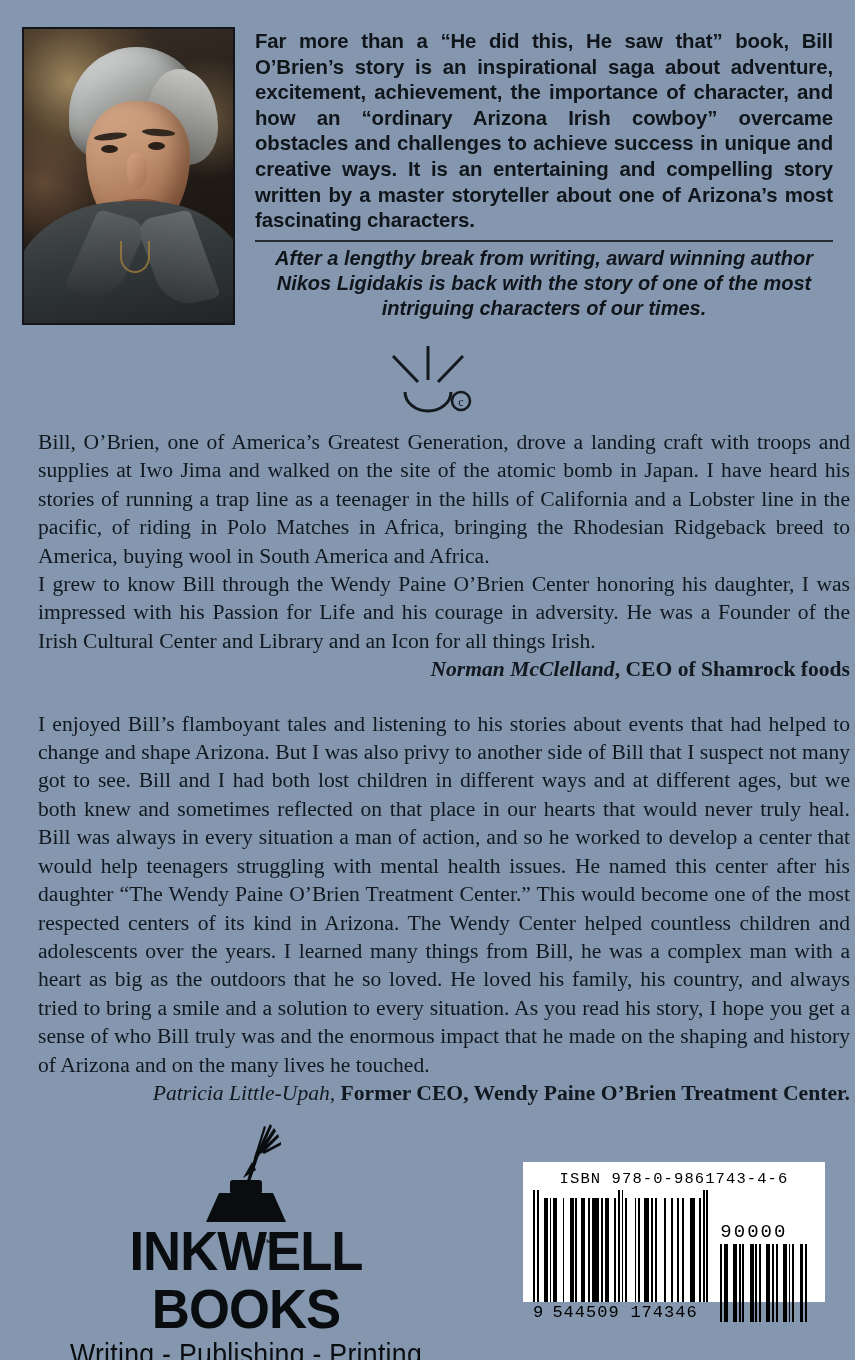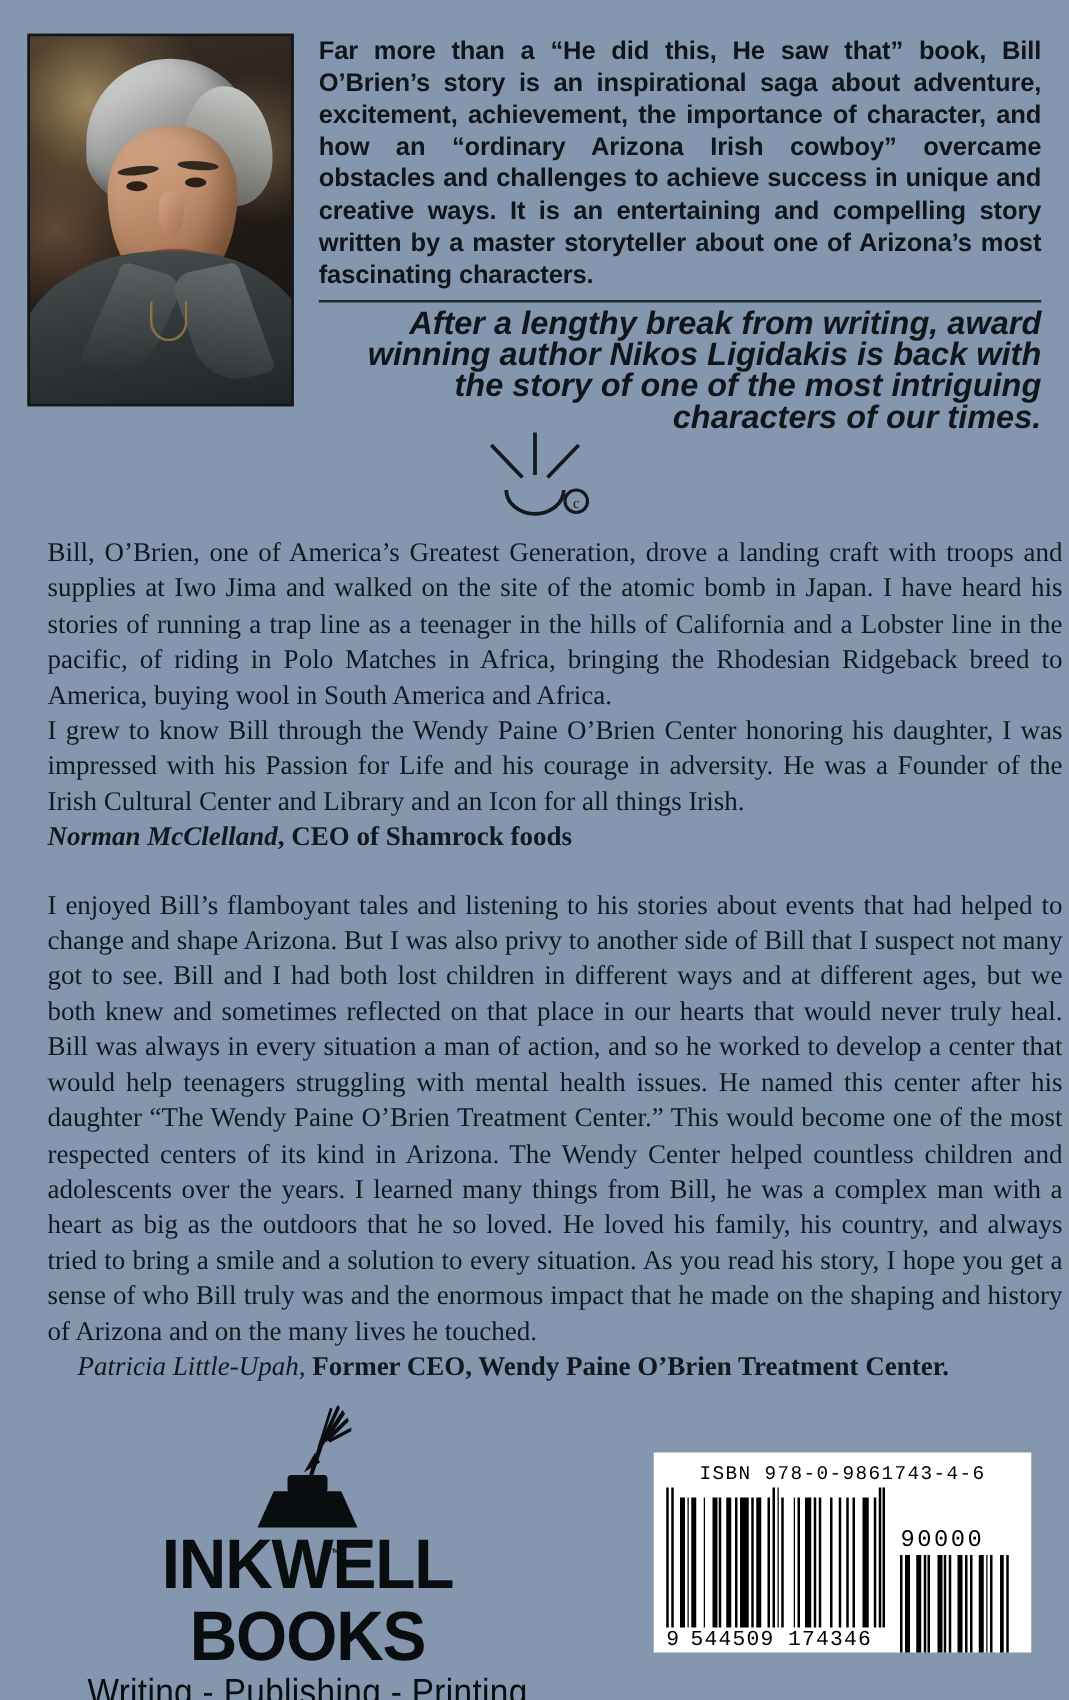--- a/index.html
+++ b/index.html
@@ -155,23 +155,23 @@
   }
   .blurb-rule {
     border: none;
     border-top: 2px solid #232a31;
     margin: 6px 0 4px 0;
   }
   .blurb-sub {
     font-family: "Liberation Sans", sans-serif;
     font-weight: bold;
     font-style: italic;
-    font-size: 26px;
+    font-size: 20px;
     line-height: 25px;
-    text-align: right;
+    text-align: center;
     color: #10151b;
     margin: 0;
   }
 
   
   .ornament {
     position: absolute;
     left: 0; right: 0;
     top: 340px;
     display: flex;
@@ -193,20 +193,21 @@
     text-justify: inter-word;
     margin: 0;
     color: #111820;
   }
   .attrib {
     font-family: "Liberation Serif", serif;
     font-size: 21.6px;
     line-height: 28.4px;
     margin: 0;
     color: #111820;
+    text-align: right;
   }
   .attrib .nm-bi { font-weight: bold; font-style: italic; }
   .attrib .nm-i  { font-style: italic; margin-left: 24px; }
   .attrib .nm-b  { font-weight: bold; }
   .gap { height: 26px; }
 
   
   .price {
     position: absolute;
     left: 383px;
@@ -258,21 +259,21 @@
     transform: scaleX(0.92);
     letter-spacing: 0.3px;
   }
 
   
   .barcode-box {
     position: absolute;
     left: 523px;
     top: 1162px;
     width: 302px;
-    height: 160px;
+    height: 140px;
     background: #ffffff;
     box-sizing: border-box;
     padding: 8px 10px 4px 10px;
   }
   .isbn-line {
     font-family: "Liberation Mono", monospace;
     font-size: 15.5px;
     letter-spacing: 1.1px;
     text-align: center;
     color: #000;

